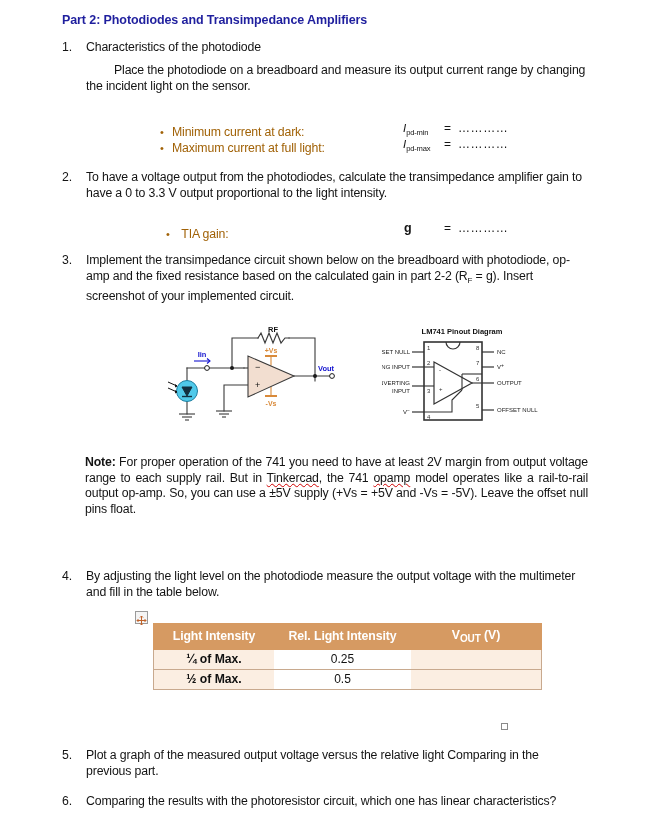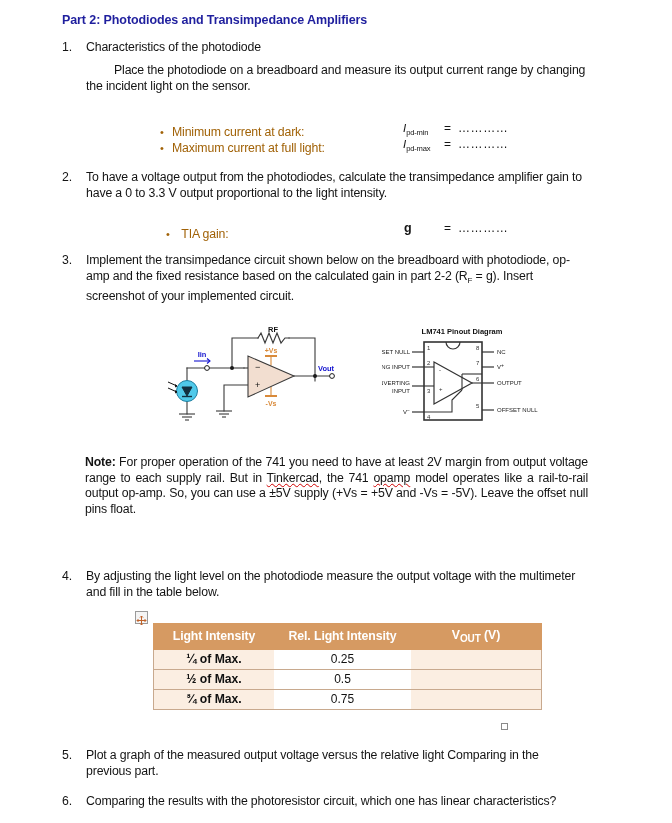--- a/index.html
+++ b/index.html
@@ -444,25 +444,20 @@
         <tr>
           <td class="label-cell">¼ of Max.</td>
           <td class="val-cell">0.25</td>
           <td class="blank-cell"></td>
         </tr>
         <tr>
           <td class="label-cell">½ of Max.</td>
           <td class="val-cell">0.5</td>
           <td class="blank-cell"></td>
         </tr>
-        <tr>
-          <td class="label-cell">¾ of Max.</td>
-          <td class="val-cell">0.75</td>
-          <td class="blank-cell"></td>
-        </tr>
       </tbody>
     </table>
   </div>
 
   <div class="resize-handle"></div>
 
   <div class="item" style="left:62px; top:748px; width:520px;">
     <span class="num">5.</span>
     <span class="body">Plot a graph of the measured output voltage versus the relative light Comparing in the previous part.</span>
   </div>

